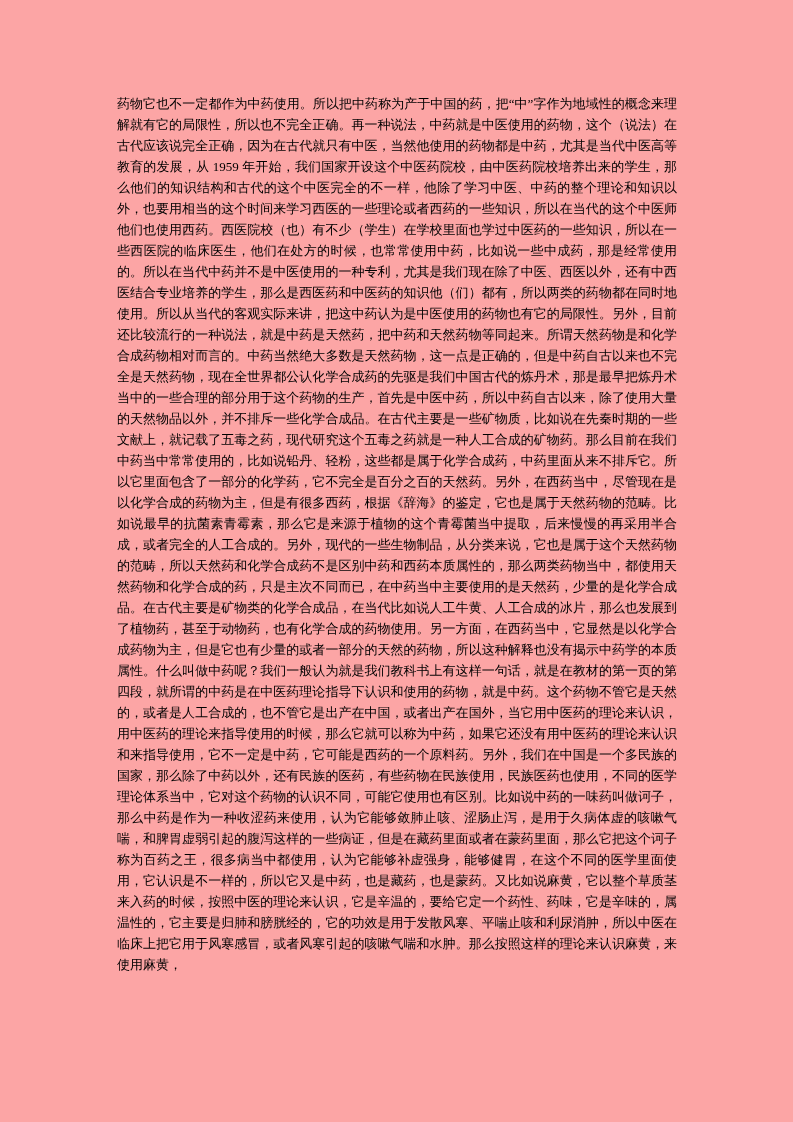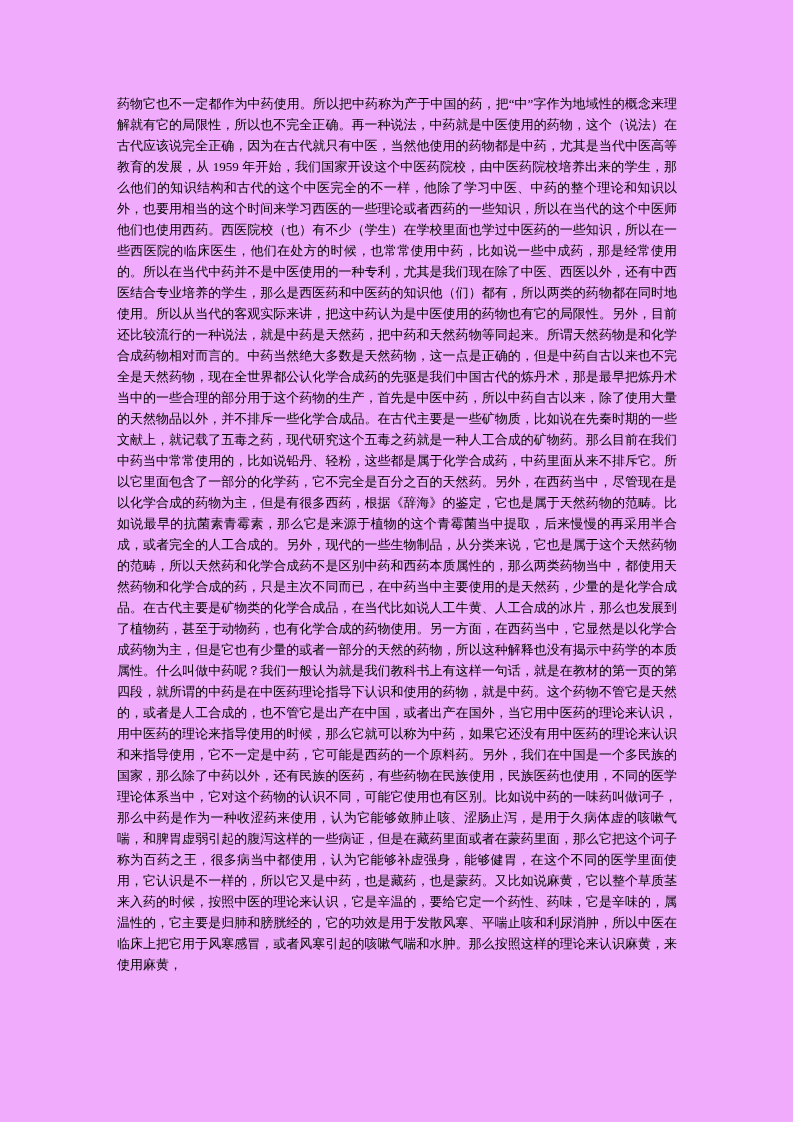--- a/index.html
+++ b/index.html
@@ -9,21 +9,21 @@
   }
   body {
     width: 793px;
     height: 1122px;
     font-family: "Liberation Serif", "DejaVu Serif", serif;
   }
   #page {
     position: relative;
     width: 793px;
     height: 1122px;
-    background: #f0abfc;
+    background: #fca5a5;
     box-sizing: border-box;
   }
   #doc-body {
     position: absolute;
     left: 117px;
     top: 93px;
     width: 560px;
   }
   .para {
     margin: 0;

